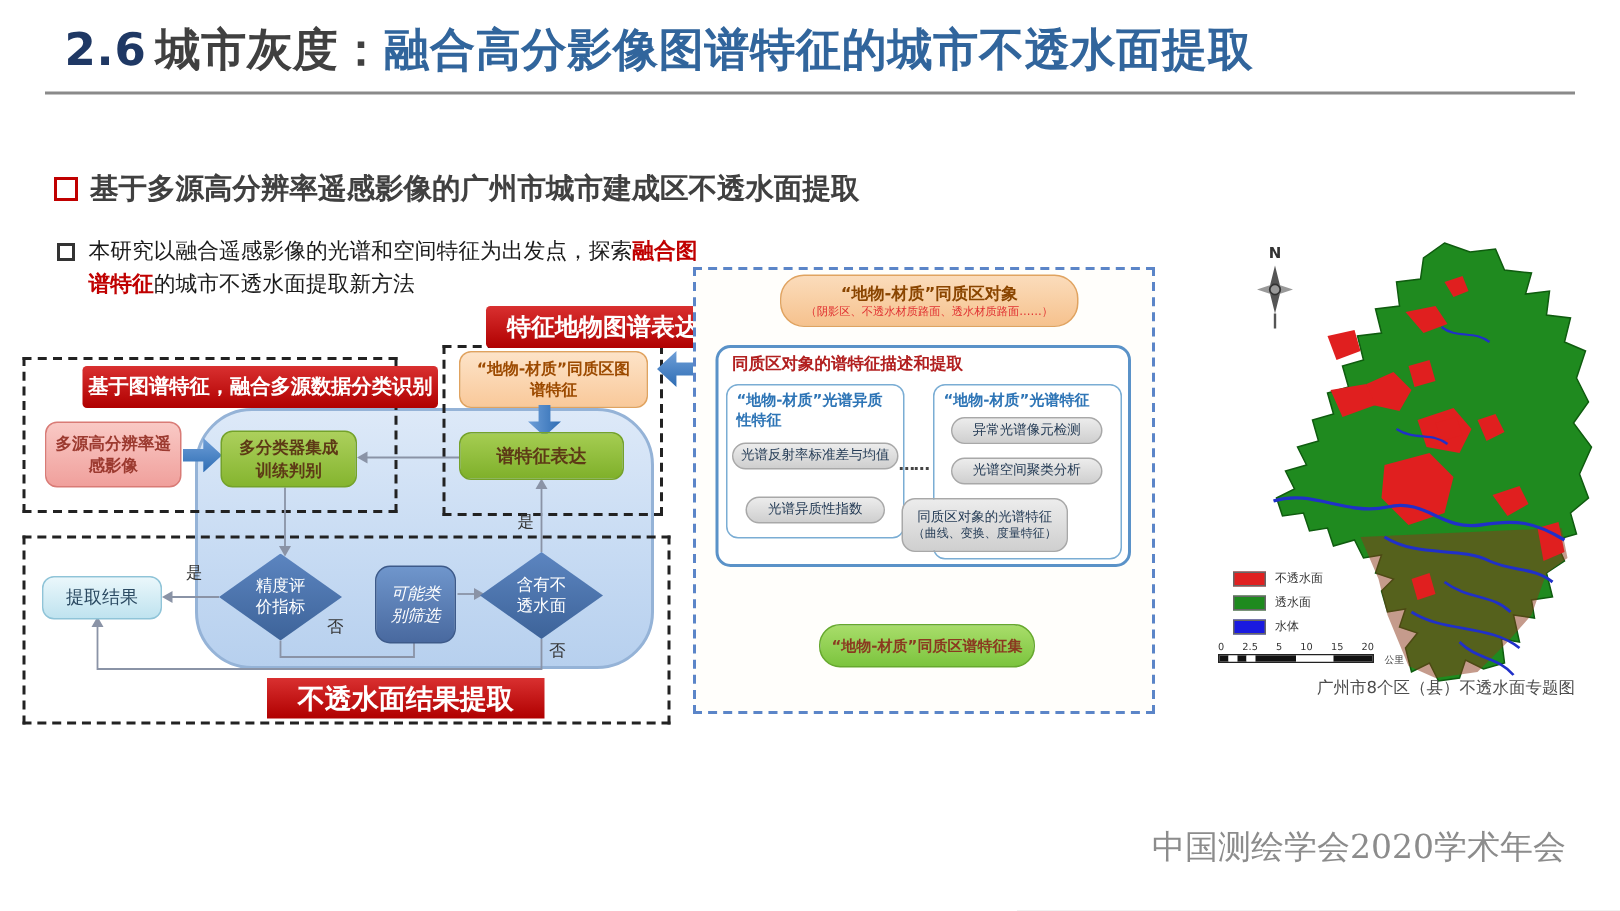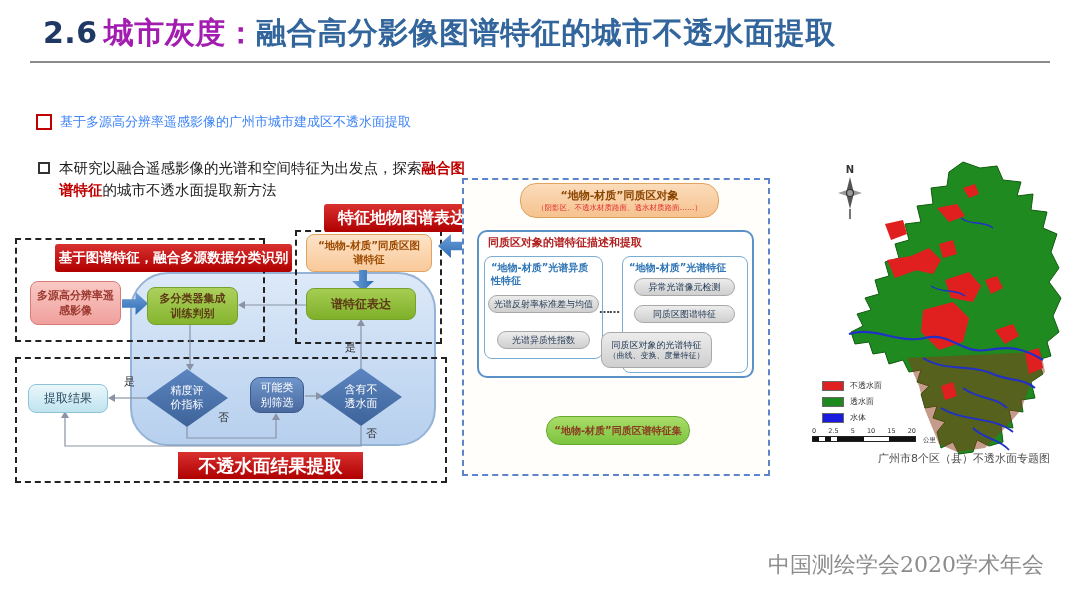--- a/index.html
+++ b/index.html
@@ -3,27 +3,27 @@
 <meta charset="utf-8">
 <style>
   html,body{margin:0;padding:0;background:#e8e8e8;}
   #slide{
     position:relative;width:1080px;height:607px;background:#ffffff;overflow:hidden;
     font-family:"DejaVu Sans","Liberation Sans",sans-serif;
   }
   
   .title-row{position:absolute;left:43px;top:13px;font-size:30px;font-weight:bold;letter-spacing:.5px;white-space:nowrap;}
   .t-num{color:#1f3864;margin-right:6px;}
-  .t-red{color:#a21caf;}
+  .t-red{color:#404040;}
   .t-blue{color:#31659c;}
   .title-rule{position:absolute;left:30px;top:61px;width:1020px;height:2px;background:#8a8a8a;}
   
   .sec-head{position:absolute;left:36px;top:113px;display:flex;align-items:center;gap:8px;}
   .red-square{width:12px;height:12px;border:2px solid #c00000;background:#fff;flex:0 0 auto;}
-  .sec-text{font-size:13px;font-weight:normal;color:#3b82f6;white-space:nowrap;}
+  .sec-text{font-size:19px;font-weight:bold;color:#404040;white-space:nowrap;}
   .bullet{position:absolute;left:38px;top:157px;width:430px;display:flex;gap:9px;}
   .blk-square{flex:0 0 auto;width:8px;height:8px;border:2px solid #333;margin-top:5px;}
   .bullet-text{font-size:14.5px;color:#1a1a1a;line-height:1.55;}
   .em-red{color:#c00000;font-weight:bold;}
   
   .big-container{position:absolute;left:130px;top:272px;width:302px;height:170px;border:2px solid #95b3d7;border-radius:38px;
     background:linear-gradient(180deg,#dde9f8 0%,#c7dbf3 55%,#b7d0ee 100%);}
   .rect-a{position:absolute;left:15px;top:238px;width:246px;height:100px;border:2px dashed #222;}
   .rect-b{position:absolute;left:295px;top:230px;width:143px;height:110px;border:2px dashed #222;}
   .rect-c{position:absolute;left:15px;top:357px;width:428px;height:122px;border:2px dashed #222;}
@@ -37,22 +37,22 @@
   .box-source{left:30px;top:281px;width:91px;height:44px;background:linear-gradient(180deg,#f9c9c5,#f0a09c);
     border:1px solid #d97b76;color:#9c3a30;font-size:11px;font-weight:bold;padding:0 5px;}
   .box-classifier{left:147px;top:287px;width:91px;height:38px;background:linear-gradient(180deg,#acd05c,#85b52f);
     border:1px solid #74a22a;color:#5d3a16;font-size:11px;font-weight:bold;padding:0 7px;}
   .box-homog{left:306px;top:234px;width:126px;height:38px;background:linear-gradient(180deg,#fde3c8,#f9c99a);
     border:1px solid #e0a360;color:#9c4a00;font-size:10.5px;font-weight:bold;padding:0 8px;}
   .box-spectral{left:306px;top:288px;width:110px;height:32px;background:linear-gradient(180deg,#a5cd52,#7fb02a);
     border:1px solid #74a22a;color:#5d3a16;font-size:12px;font-weight:bold;}
   .box-extract{left:28px;top:384px;width:80px;height:29px;background:linear-gradient(180deg,#eaf7fb,#bfe3ef);
     border:1px solid #8fc4d8;color:#2b4a62;font-size:12px;}
-  .box-candidate{left:250px;top:377px;width:54px;height:36px;border-radius:10px;background:linear-gradient(180deg,#6f96cc,#49699f);
-    border:1px solid #3d5a8a;color:#fff;font-size:11px;padding:0 7px;}
+  .box-candidate{left:250px;top:377px;width:54px;height:52px;border-radius:10px;background:linear-gradient(180deg,#6f96cc,#49699f);
+    border:1px solid #3d5a8a;color:#fff;font-size:11px;padding:0 7px;font-style:italic;}
   .diamond{position:absolute;display:flex;align-items:center;justify-content:center;text-align:center;color:#fff;
     font-size:11px;clip-path:polygon(50% 0,100% 50%,50% 100%,0 50%);background:linear-gradient(180deg,#5c85c0,#3d6399);}
   .diamond-accuracy{left:146px;top:369px;width:82px;height:58px;}
   .diamond-impervious{left:320px;top:368px;width:82px;height:58px;}
   .dtext{display:block;width:40px;line-height:1.25;}
   .flow-label{position:absolute;font-size:11px;color:#333;}
   .lbl-yes1{left:124px;top:374px;} .lbl-no1{left:218px;top:410px;}
   .lbl-yes2{left:345px;top:340px;} .lbl-no2{left:366px;top:426px;}
   .block-arrow{position:absolute;background:linear-gradient(180deg,#6f9fd8,#2e6db4);}
   .arrow-right{left:122px;top:292px;width:26px;height:23px;clip-path:polygon(0 32%,52% 32%,52% 0,100% 50%,52% 100%,52% 68%,0 68%);}
@@ -208,21 +208,21 @@
   </div>
   <div class="gray-pill pill-std">光谱反射率标准差与均值</div>
   <div class="gray-pill pill-hetero">光谱异质性指数</div>
 
   <div class="dots">……</div>
 
   <div class="sub-box sub-right">
     <div class="sub-title">“地物-材质”光谱特征</div>
   </div>
   <div class="gray-pill pill-anomaly">异常光谱像元检测</div>
-  <div class="gray-pill pill-cluster">同质区图谱特征</div>
+  <div class="gray-pill pill-cluster">光谱空间聚类分析</div>
   <div class="gray-pill pill-feature">
     <span>同质区对象的光谱特征</span>
     <span class="sub2">（曲线、变换、度量特征）</span>
   </div>
 
   <div class="green-pill">“地物-材质”同质区谱特征集</div>
 
   <div class="compass">
     <span class="n">N</span>
     <svg width="26" height="52" viewBox="0 0 26 52">

